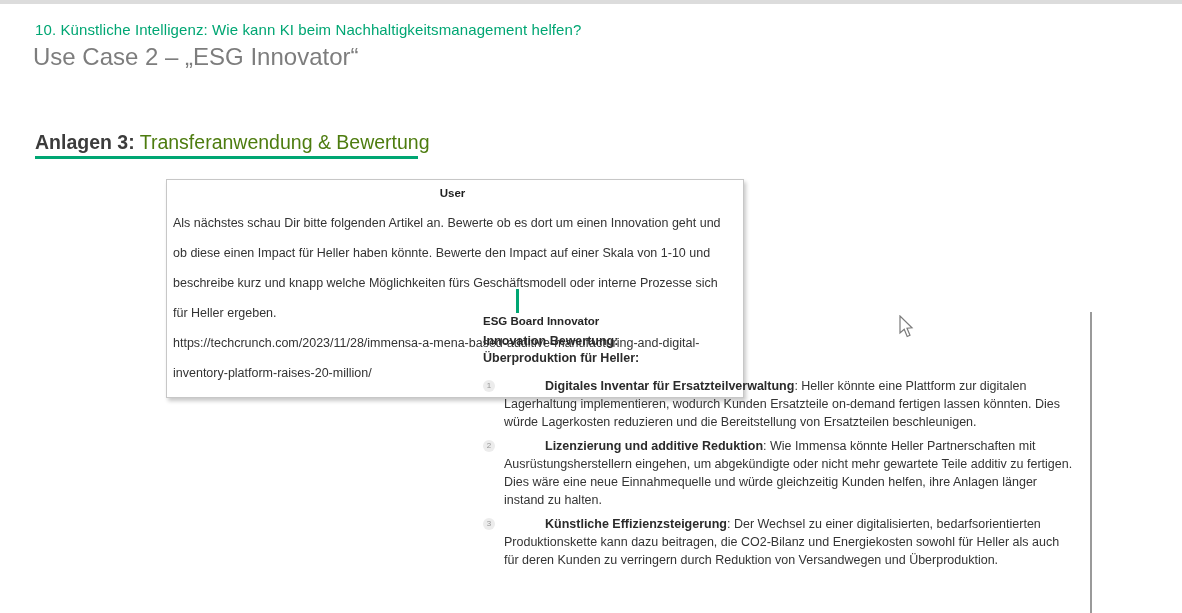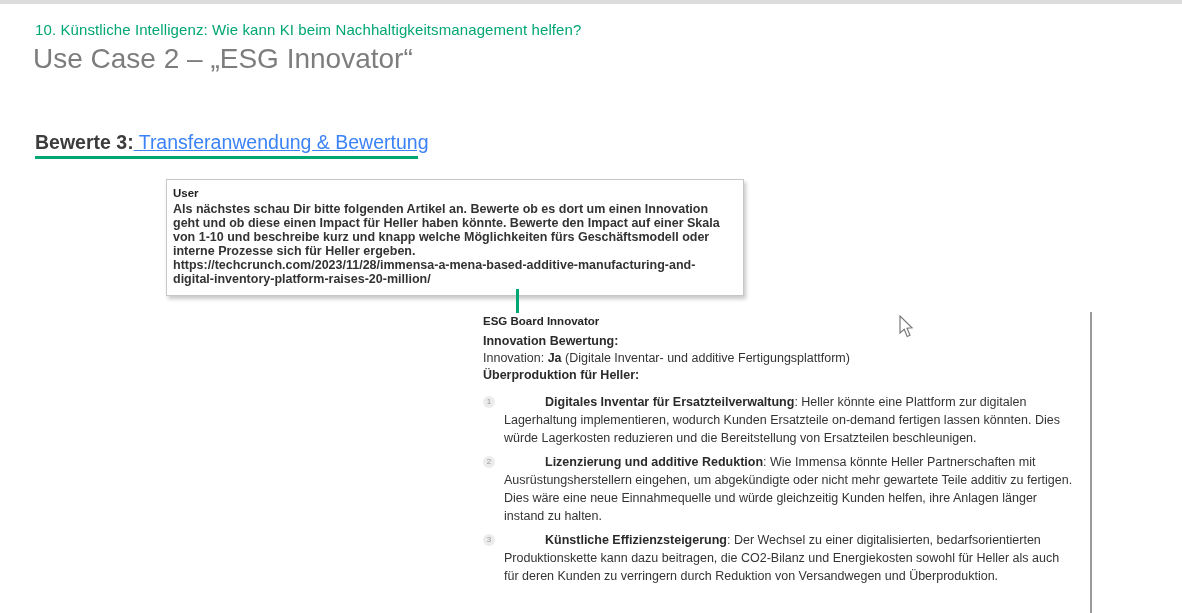--- a/index.html
+++ b/index.html
@@ -6,35 +6,35 @@
   html,body { background:#e9e9e9; }
   .slide {
     position:relative; width:1182px; height:613px; overflow:hidden;
     background:#ffffff;
     font-family:"Liberation Sans", sans-serif;
     color:#343434;
   }
   .top-strip { position:absolute; left:0; top:0; width:100%; height:4px; background:#dcdcdc; }
 
   .kicker { position:absolute; left:35px; top:21px; font-size:15px; letter-spacing:0.1px; }
-  .page-title { position:absolute; left:33px; top:43px; font-size:28px; font-weight:400; }
+  .page-title { position:absolute; left:33px; top:43px; font-size:24px; font-weight:400; }
 
   .step-heading { position:absolute; left:35px; top:131px; font-size:19.5px; }
   .step-heading strong { color:#3c3c3c; }
-  .step-heading span.rest { color:#3b82f6;text-decoration:underline; }
+  .step-heading span.rest { color:#4d7c0f; }
   .step-underline { position:absolute; left:35px; top:156px; width:383px; height:3px; }
 
   .user-box {
     position:absolute; left:166px; top:179px; width:578px;
     background:#ffffff; border:1px solid #c7c7c7;
     box-shadow:2px 3px 4px rgba(0,0,0,0.22);
     padding:7px 11px 9px 6px;
   }
-  .user-label { font-size:11.5px; font-weight:bold; color:#1f1f1f; margin-bottom:3px; }
-  .user-msg, .user-url { font-size:12.5px; line-height:14px; color:#333333;font-weight:bold; }
+  .user-label { font-size:11.5px; font-weight:bold; color:#1f1f1f; margin-bottom:9px;text-align:center; }
+  .user-msg, .user-url { font-size:12.5px; line-height:30px; color:#333333; }
 
   .connector { position:absolute; left:516px; top:289px; width:3px; height:24px; }
 
   .response { position:absolute; left:483px; top:315px; width:594px; }
   .author { font-size:11.5px; font-weight:bold; color:#262626; margin-bottom:6px; }
   .meta-line { font-size:12.5px; line-height:16.8px; color:#343434; }
   .meta-line strong { color:#2b2b2b; }
   .olist { margin-top:10px; }
   .olist-item {
     position:relative; padding-left:21px; margin-bottom:6px;
@@ -55,36 +55,35 @@
 <body>
 
 <div class="slide">
 
   <div class="top-strip"></div>
 
   <div class="kicker" style="color: rgb(0, 166, 115);">10. Künstliche Intelligenz: Wie kann KI beim Nachhaltigkeitsmanagement helfen?</div>
   <div class="page-title" style="color: rgb(125, 125, 125);">Use Case 2 – „ESG Innovator“</div>
 
   <div class="step-heading">
-    <strong>Bewerte 3:</strong><span class="rest"> Transferanwendung &amp; Bewertung</span>
+    <strong>Anlagen 3:</strong><span class="rest"> Transferanwendung &amp; Bewertung</span>
   </div>
   <div class="step-underline" style="background: rgb(0, 166, 115);"></div>
 
   <div class="user-box">
     <div class="user-label">User</div>
     <div class="user-msg">Als nächstes schau Dir bitte folgenden Artikel an. Bewerte ob es dort um einen Innovation geht und ob diese einen Impact für Heller haben könnte. Bewerte den Impact auf einer Skala von 1-10 und beschreibe kurz und knapp welche Möglichkeiten fürs Geschäftsmodell oder interne Prozesse sich für Heller ergeben.</div>
     <div class="user-url">https://techcrunch.com/2023/11/28/immensa-a-mena-based-additive-manufacturing-and-digital-inventory-platform-raises-20-million/</div>
   </div>
 
   <div class="connector" style="background: rgb(0, 166, 115);"></div>
 
   <div class="response">
     <div class="author">ESG Board Innovator</div>
     <div class="meta-line"><strong>Innovation Bewertung:</strong></div>
-    <div class="meta-line"><span>Innovation: </span><strong>Ja</strong><span> (Digitale Inventar- und additive Fertigungsplattform)</span></div>
     <div class="meta-line"><strong>Überproduktion für Heller:</strong></div>
 
     <div class="olist">
       <div class="olist-item">
         <span class="num-badge">1</span>
         <strong>Digitales Inventar für Ersatzteilverwaltung</strong><span>: Heller könnte eine Plattform zur digitalen Lagerhaltung implementieren, wodurch Kunden Ersatzteile on-demand fertigen lassen könnten. Dies würde Lagerkosten reduzieren und die Bereitstellung von Ersatzteilen beschleunigen.</span>
       </div>
       <div class="olist-item">
         <span class="num-badge">2</span>
         <strong>Lizenzierung und additive Reduktion</strong><span>: Wie Immensa könnte Heller Partnerschaften mit Ausrüstungsherstellern eingehen, um abgekündigte oder nicht mehr gewartete Teile additiv zu fertigen. Dies wäre eine neue Einnahmequelle und würde gleichzeitig Kunden helfen, ihre Anlagen länger instand zu halten.</span>

